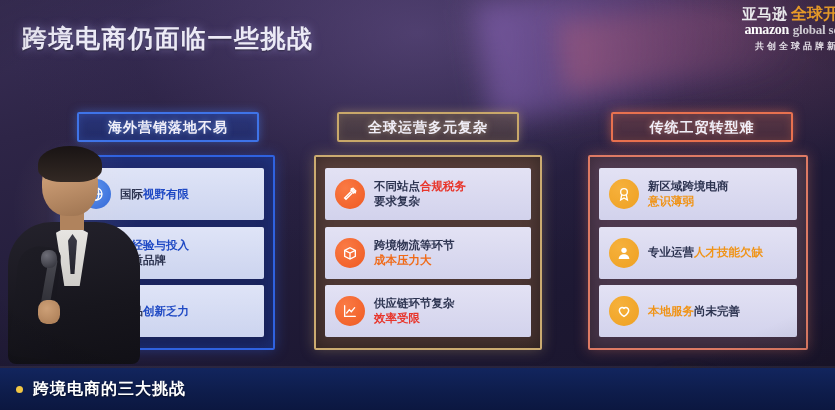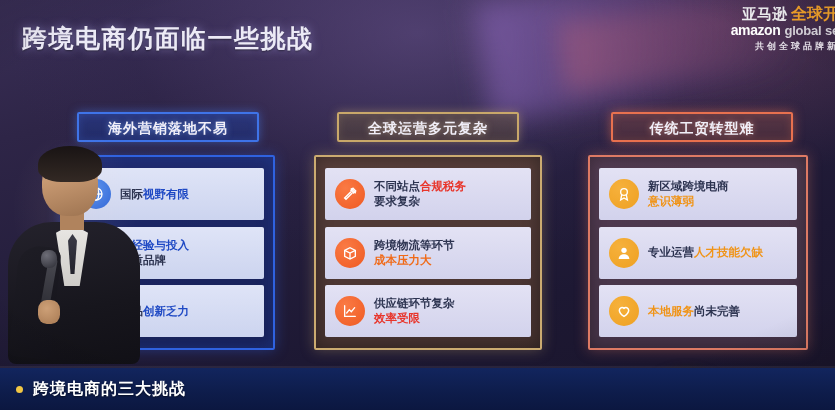--- a/index.html
+++ b/index.html
@@ -7,20 +7,21 @@
     width: 835px; height: 410px; overflow: hidden;
     font-family: "Liberation Sans", "DejaVu Sans", sans-serif;
     background: #000;
   }
   #stage {
     position: relative; width: 835px; height: 410px; overflow: hidden;
     background:
       radial-gradient(ellipse 520px 300px at 50% 8%, rgba(120,95,160,0.45) 0%, rgba(60,45,95,0.12) 55%, rgba(0,0,0,0) 80%),
       radial-gradient(ellipse 400px 220px at 86% 6%, rgba(170,90,120,0.30) 0%, rgba(0,0,0,0) 70%),
       linear-gradient(165deg, #3a2f57 0%, #2e2547 22%, #241e3c 48%, #1d1833 70%, #191429 100%);
+    font-family: Liberation Serif, serif;
   }
   
   .sweep {
     position: absolute; left: 480px; top: -30px; width: 430px; height: 120px;
     background: linear-gradient(100deg, rgba(150,110,200,0.55) 0%, rgba(110,80,170,0.28) 40%, rgba(0,0,0,0) 75%);
     filter: blur(14px); transform: rotate(-9deg); pointer-events: none;
   }
   .sweep2 {
     position: absolute; left: 560px; top: 4px; width: 300px; height: 70px;
     background: linear-gradient(95deg, rgba(200,100,120,0.40) 0%, rgba(0,0,0,0) 80%);

